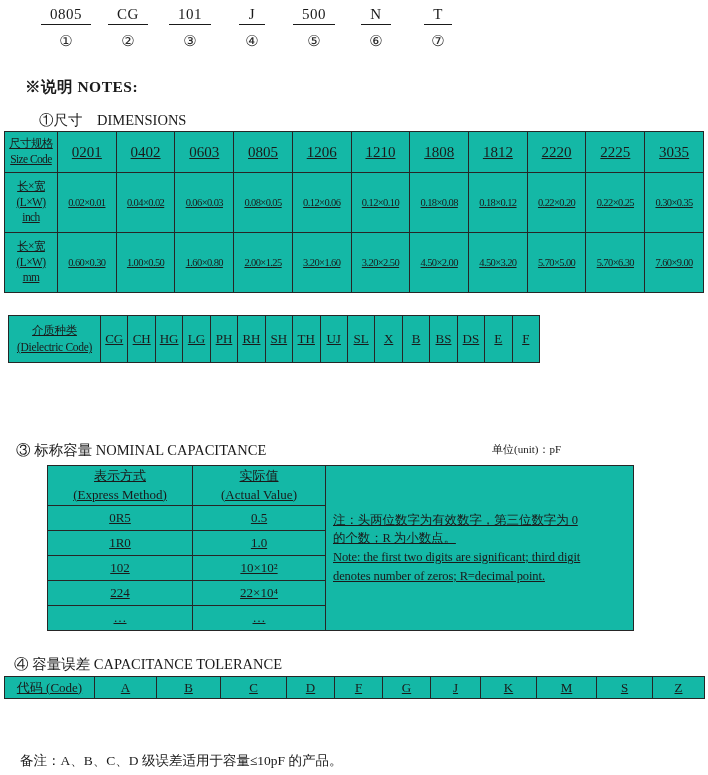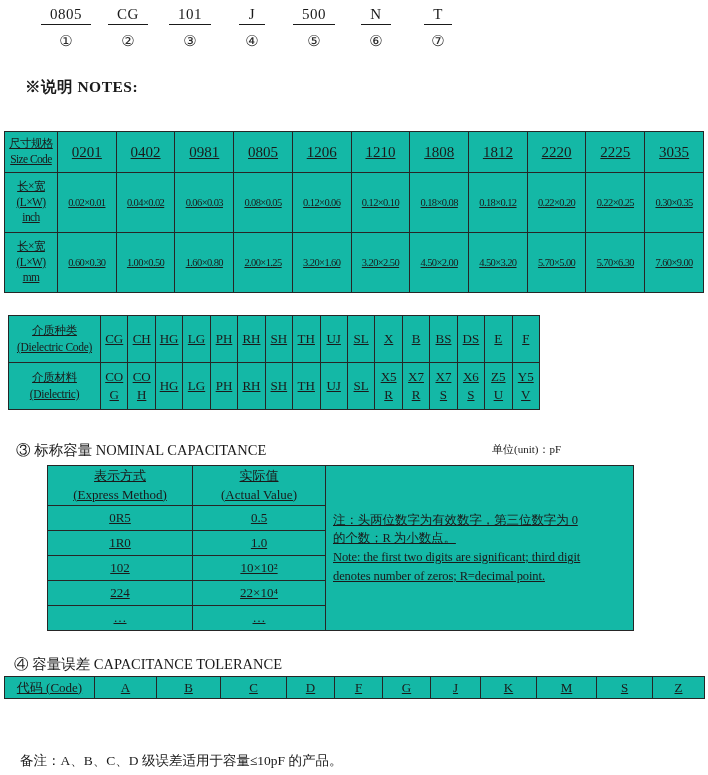--- a/index.html
+++ b/index.html
@@ -108,31 +108,32 @@
     <div class="marker-slot">②</div>
     <div class="marker-slot">③</div>
     <div class="marker-slot">④</div>
     <div class="marker-slot">⑤</div>
     <div class="marker-slot">⑥</div>
     <div class="marker-slot">⑦</div>
   </div>
 
   <div class="notes-heading">※说明 NOTES:</div>
 
+  <div class="sec-title t1-title">①尺寸　DIMENSIONS</div>
   <table class="t-dim">
     <colgroup>
         <col style="width:53px">
       </colgroup>
     <tbody>
         <tr class="r-hd">
       <td class="lbl">尺寸规格
 Size Code</td>
       <td class="hd">0201</td>
       <td class="hd">0402</td>
-      <td class="hd">0981</td>
+      <td class="hd">0603</td>
       <td class="hd">0805</td>
       <td class="hd">1206</td>
       <td class="hd">1210</td>
       <td class="hd">1808</td>
       <td class="hd">1812</td>
       <td class="hd">2220</td>
       <td class="hd">2225</td>
       <td class="hd">3035</td>
     </tr>
     <tr class="r-in">
@@ -188,48 +189,20 @@
       <td class="cd">TH</td>
       <td class="cd">UJ</td>
       <td class="cd">SL</td>
       <td class="cd">X</td>
       <td class="cd">B</td>
       <td class="cd">BS</td>
       <td class="cd">DS</td>
       <td class="cd">E</td>
       <td class="cd">F</td>
     </tr>
-    <tr>
-      <td class="lbl">介质材料
-(Dielectric)</td>
-      <td class="cd">CO
-G</td>
-      <td class="cd">CO
-H</td>
-      <td class="cd">HG</td>
-      <td class="cd">LG</td>
-      <td class="cd">PH</td>
-      <td class="cd">RH</td>
-      <td class="cd">SH</td>
-      <td class="cd">TH</td>
-      <td class="cd">UJ</td>
-      <td class="cd">SL</td>
-      <td class="cd">X5
-R</td>
-      <td class="cd">X7
-R</td>
-      <td class="cd">X7
-S</td>
-      <td class="cd">X6
-S</td>
-      <td class="cd">Z5
-U</td>
-      <td class="cd">Y5
-V</td>
-    </tr>
   </tbody>
     </table>
 
   <div class="sec-title t3-title">③ 标称容量 NOMINAL CAPACITANCE</div>
   <div class="unit-label">单位(unit)：pF</div>
   <table class="t-cap">
     <colgroup>
         <col style="width:145px">
         <col style="width:133px">
         <col style="width:308px">

